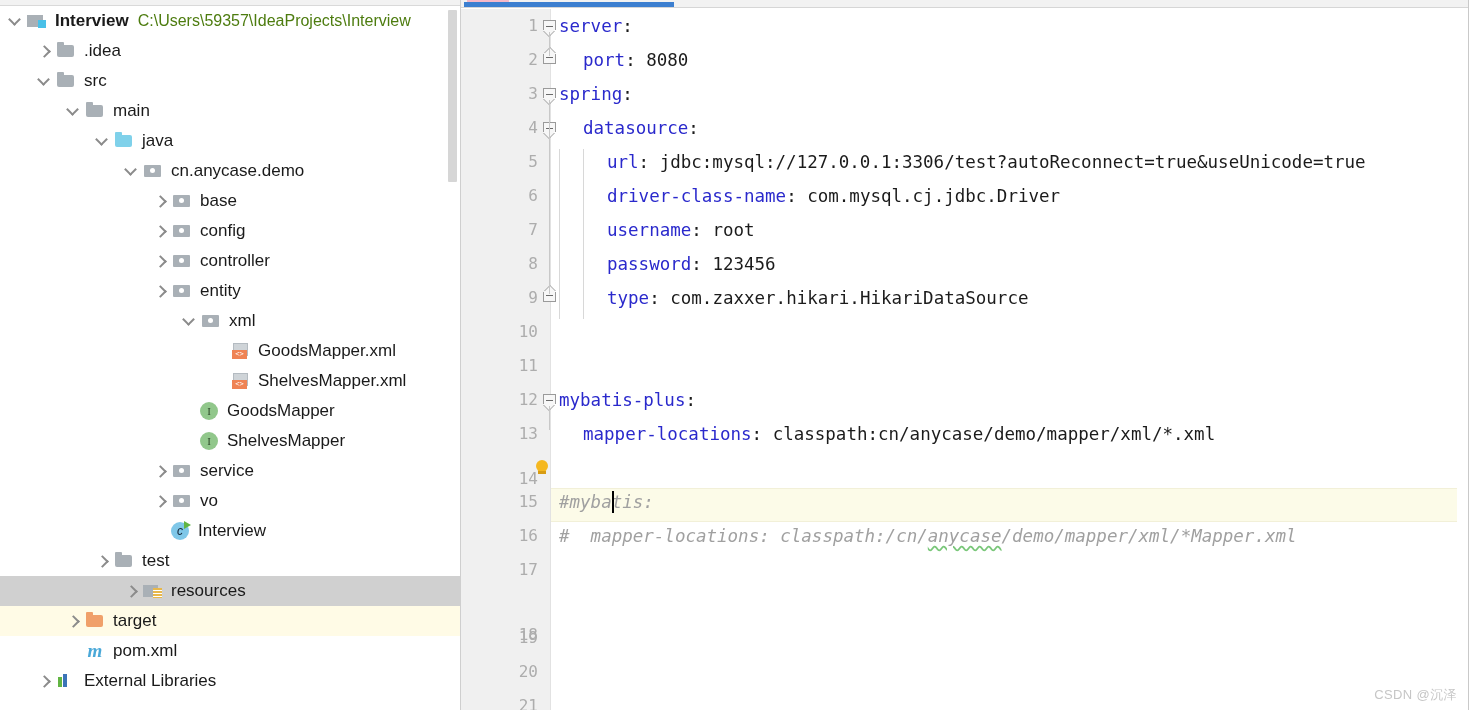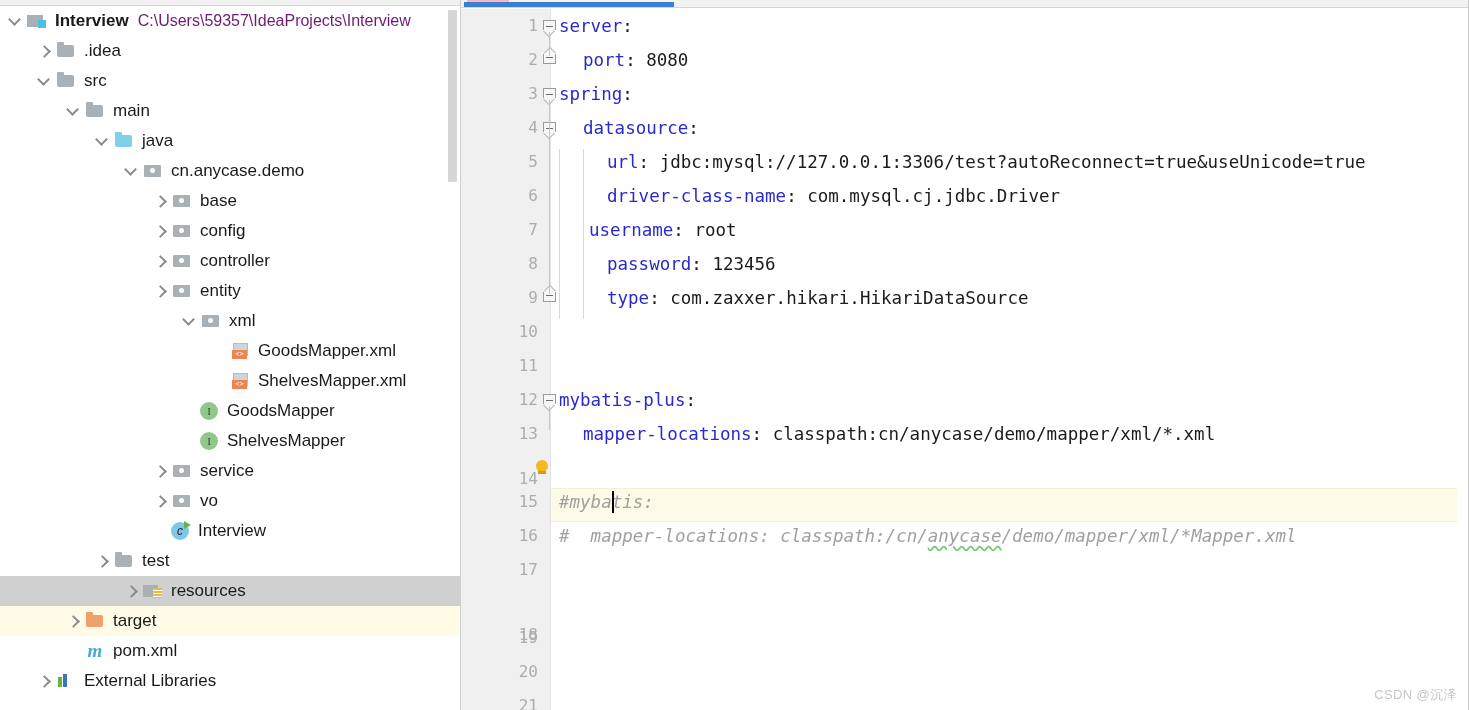--- a/index.html
+++ b/index.html
@@ -129,21 +129,21 @@
   }
   
   .ic.extlib::before {
     content:""; position:absolute; left:3px; top:5px; width:4px; height:10px; background:#62b543;
   }
   .ic.extlib::after {
     content:""; position:absolute; left:8px; top:2px; width:4px; height:13px; background:#3b74b8;
   }
   .tree-label { font-size: 17px; }
   .tree-label.bold { font-weight: bold; }
-  .tree-path { font-size: 16px; color: #701a75; margin-left: 9px; }
+  .tree-path { font-size: 16px; color: #4d7c0f; margin-left: 9px; }
 
   #tree-scrollbar {
     position:absolute; right:4px; top:10px; width:9px; height:172px;
     background:#d6d6d6; border-radius:1px;
   }
   #tree-divider {
     position:absolute; right:0; top:0; width:1px; height:710px; background:#cfcfcf;
   }
 
   
@@ -410,21 +410,21 @@
         <div class="ln" style="top: 687px;">21</div>
       </div>
     <div id="gutter-right-line"></div>
     <div id="code-area">
         <div class="code-line" style="top: 0px;"><span class="txt" style="padding-left:8px"><span class="kw">server</span><span class="val">:</span><span class="val"></span></span></div>
         <div class="code-line" style="top: 34px;"><span class="txt" style="padding-left:32px"><span class="kw">port</span><span class="val">: </span><span class="val">8080</span></span></div>
         <div class="code-line" style="top: 68px;"><span class="txt" style="padding-left:8px"><span class="kw">spring</span><span class="val">:</span><span class="val"></span></span></div>
         <div class="code-line" style="top: 102px;"><span class="txt" style="padding-left:32px"><span class="kw">datasource</span><span class="val">:</span><span class="val"></span></span></div>
         <div class="code-line" style="top: 136px;"><span class="txt" style="padding-left:56px"><span class="kw">url</span><span class="val">: </span><span class="val">jdbc:mysql://127.0.0.1:3306/test?autoReconnect=true&amp;useUnicode=true</span></span></div>
         <div class="code-line" style="top: 170px;"><span class="txt" style="padding-left:56px"><span class="kw">driver-class-name</span><span class="val">: </span><span class="val">com.mysql.cj.jdbc.Driver</span></span></div>
-        <div class="code-line" style="top: 204px;"><span class="txt" style="padding-left:38px"><span class="kw">username</span><span class="val">: </span><span class="val">root</span></span></div>
+        <div class="code-line" style="top: 204px;"><span class="txt" style="padding-left:56px"><span class="kw">username</span><span class="val">: </span><span class="val">root</span></span></div>
         <div class="code-line" style="top: 238px;"><span class="txt" style="padding-left:56px"><span class="kw">password</span><span class="val">: </span><span class="val">123456</span></span></div>
         <div class="code-line" style="top: 272px;"><span class="txt" style="padding-left:56px"><span class="kw">type</span><span class="val">: </span><span class="val">com.zaxxer.hikari.HikariDataSource</span></span></div>
         <div class="code-line" style="top: 306px;"><span class="txt" style="padding-left:8px">&nbsp;</span></div>
         <div class="code-line" style="top: 340px;"><span class="txt" style="padding-left:8px">&nbsp;</span></div>
         <div class="code-line" style="top: 374px;"><span class="txt" style="padding-left:8px"><span class="kw">mybatis-plus</span><span class="val">:</span><span class="val"></span></span></div>
         <div class="code-line" style="top: 408px;"><span class="txt" style="padding-left:32px"><span class="kw">mapper-locations</span><span class="val">: </span><span class="val">classpath:cn/anycase/demo/mapper/xml/*.xml</span></span></div>
         <div class="code-line" style="top: 442px;"><span class="txt" style="padding-left:8px">&nbsp;</span></div>
         <div class="line-highlight" style="top: 479px; left: -90px;"></div>
         <div class="code-line" style="top: 476px;"><span class="txt cmt" style="padding-left:8px">#mybatis:</span></div>
         <div class="code-line" style="top: 510px;"><span class="txt cmt" style="padding-left:8px">#  mapper-locations: classpath:/cn/<span class="squiggle">anycase</span>/demo/mapper/xml/*Mapper.xml</span></div>

